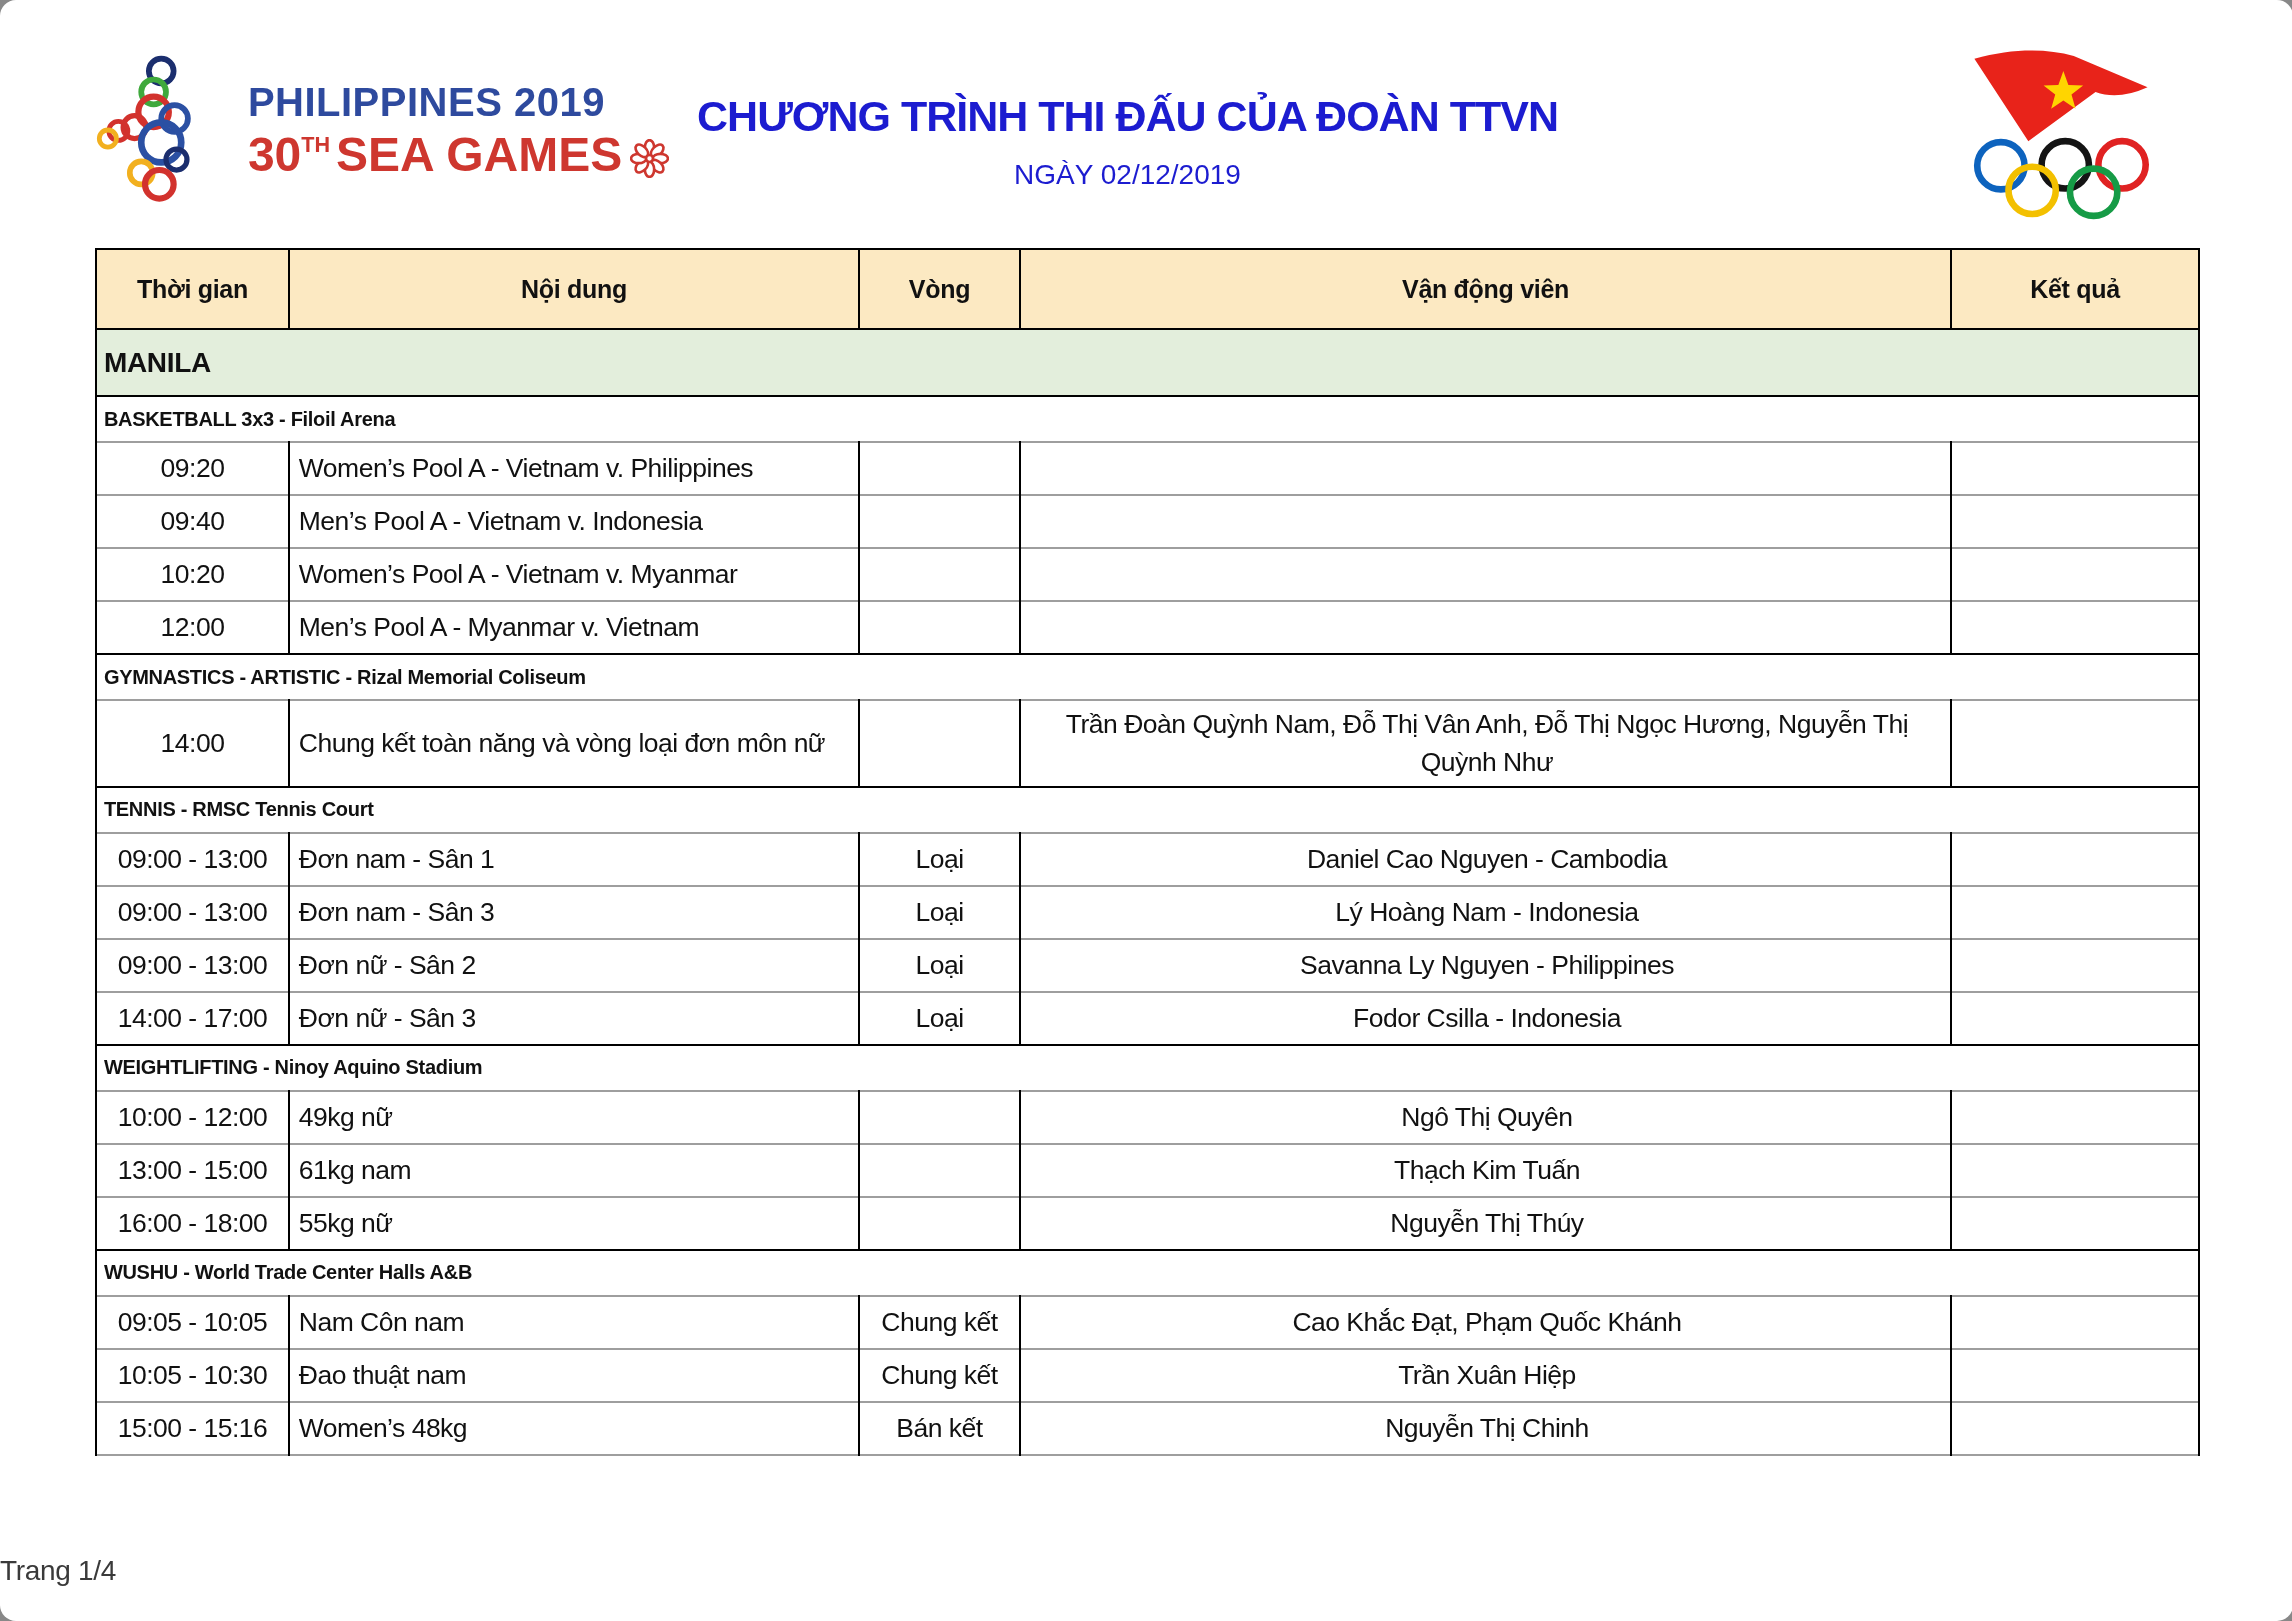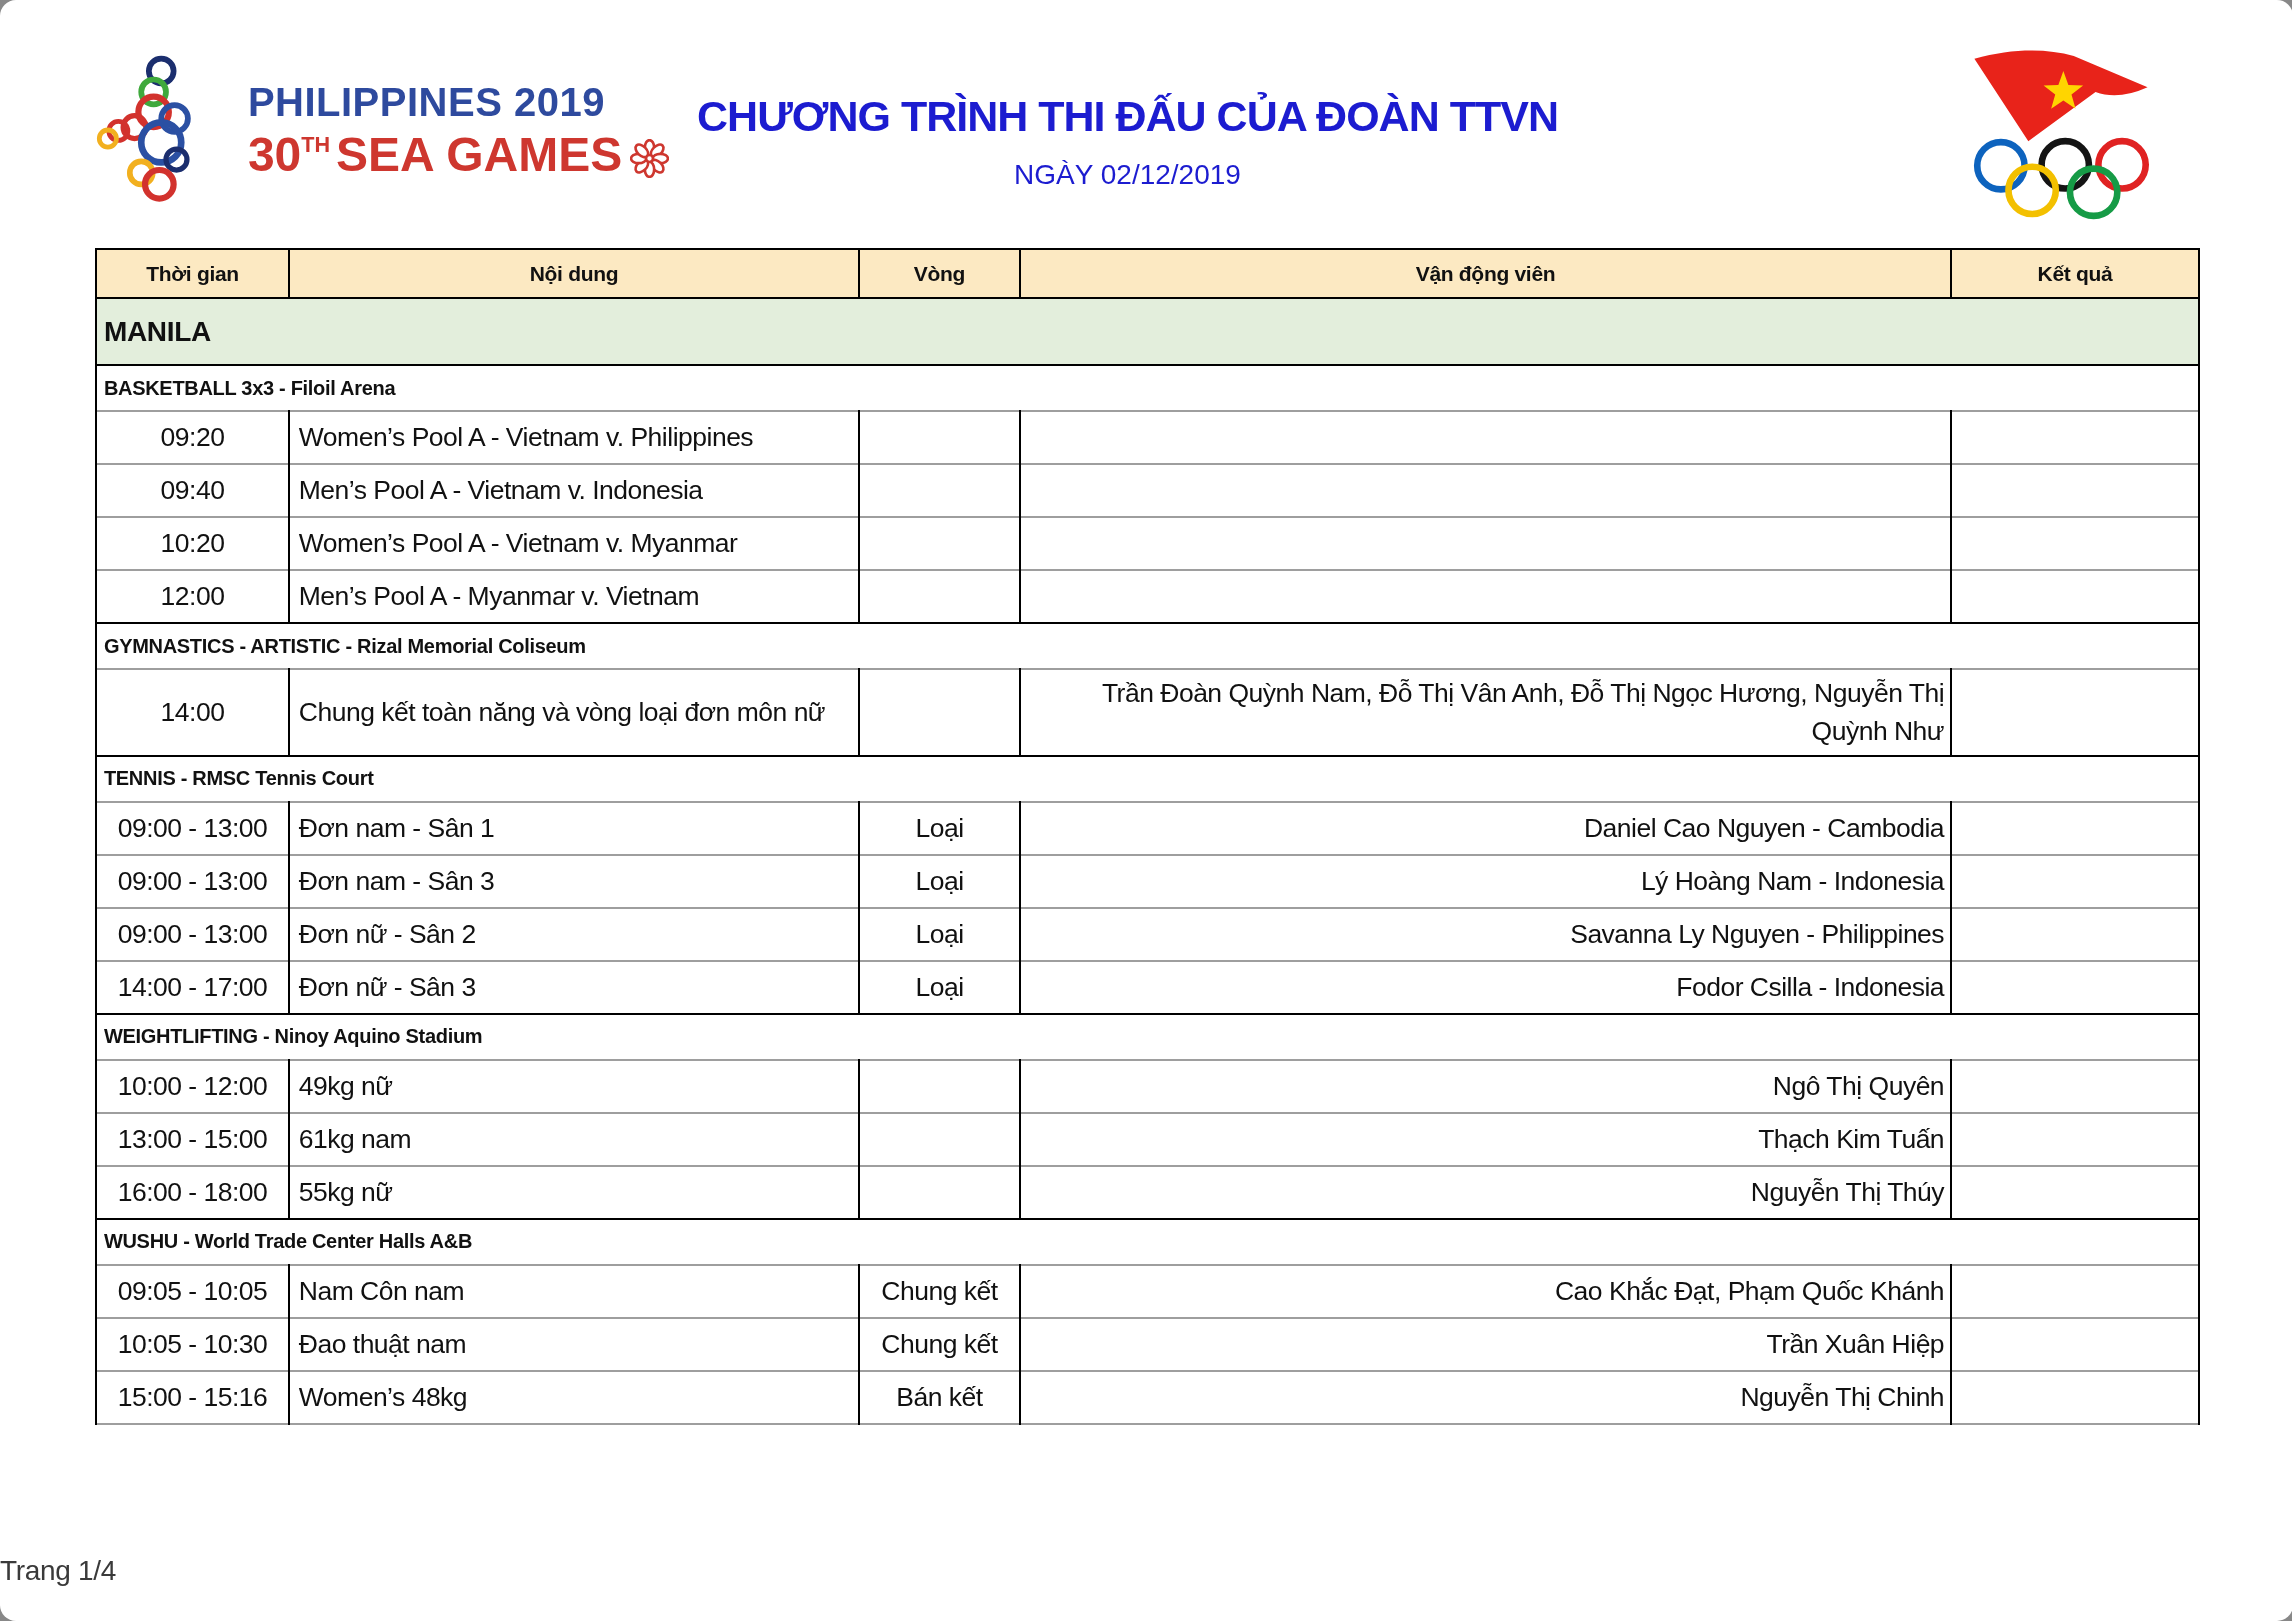--- a/index.html
+++ b/index.html
@@ -42,21 +42,21 @@
     position:absolute;left:95px;top:248px;width:2103px;
     border-collapse:collapse;table-layout:fixed;
     border-left:2.9px solid var(--line_black);
     border-right:2.9px solid var(--line_black);
     border-top:2.9px solid var(--line_black);
     border-bottom:2px solid var(--grid_gray);
   }
   table.schedule th{
     background:var(--header_row_bg);
     border:2.9px solid var(--line_black);
-    font-size:21px;font-weight:bold;height:49px;
+    font-size:25px;font-weight:bold;height:80px;
     letter-spacing:-0.3px;
   }
   td.city-td{
     background:var(--city_row_bg);
     border:2.9px solid var(--line_black);
     font-size:28px;font-weight:bold;height:67px;
     padding-left:6.9px;letter-spacing:-0.3px;
   }
   td.section-td{
     border-left:2.9px solid var(--line_black);
@@ -68,21 +68,21 @@
   tr.data-row td{
     border-left:2.9px solid var(--line_black);
     border-right:2.9px solid var(--line_black);
     border-top:2px solid var(--grid_gray);
     height:53px;font-size:26.5px;letter-spacing:-0.5px;
     vertical-align:middle;background:#fff;
   }
   tr.data-row td.time-cell{text-align:center;}
   tr.data-row td.event-cell{text-align:left;padding-left:8.8px;white-space:nowrap;overflow:hidden;}
   tr.data-row td.round-cell{text-align:center;}
-  tr.data-row td.athletes-cell{text-align:right;padding:3.9px 5.9px 3.9px 8.8px;line-height:1.45;}
+  tr.data-row td.athletes-cell{text-align:center;padding:3.9px 5.9px 3.9px 8.8px;line-height:1.45;}
   tr.data-row td.result-cell{}
   
   .footer{position:absolute;left:0;top:1555px;width:100%;text-align:left;
     font-size:28px;color:#3a3a3a;letter-spacing:-0.3px;}
 </style>
 </head>
 <body>
 
 <div class="page">
 

